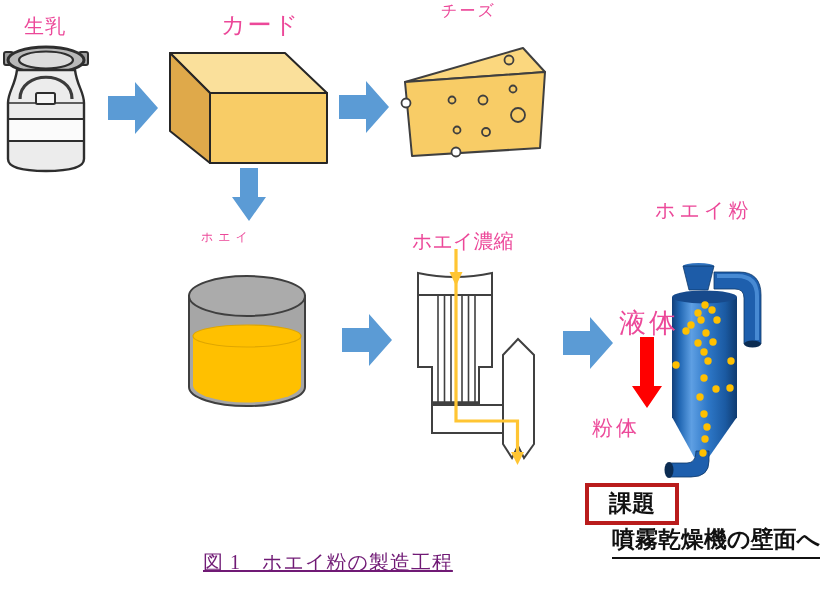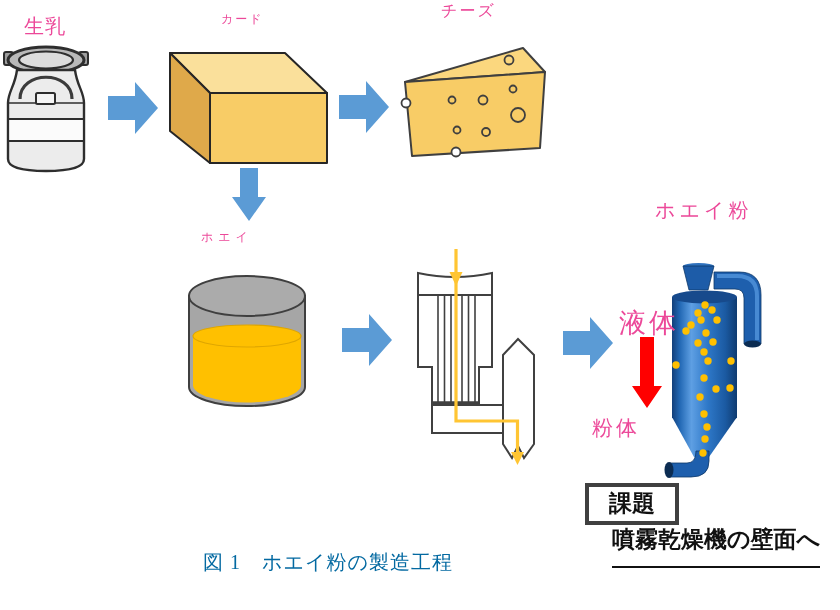--- a/index.html
+++ b/index.html
@@ -1,36 +1,36 @@
 <!DOCTYPE html>
 <html><head>
 <meta charset="utf-8">
 <style>
   html,body{margin:0;padding:0;background:#fff;}
   #stage{position:relative;width:840px;height:610px;background:#fff;overflow:hidden;
          font-family:"Liberation Serif","DejaVu Serif",serif;}
   #diagram-svg{position:absolute;left:0;top:0;}
   .lbl{position:absolute;color:#ec4899;white-space:nowrap;line-height:1.05;}
   .lbl-raw-milk{left:24px;top:16px;font-size:20px;letter-spacing:1px;}
-  .lbl-curd{left:221px;top:13px;font-size:12px;letter-spacing:2px;}
+  .lbl-curd{left:221px;top:13px;font-size:24px;letter-spacing:2px;}
   .lbl-cheese{left:441px;top:3px;font-size:16px;letter-spacing:2px;}
   .lbl-whey{left:201px;top:231px;font-size:12px;letter-spacing:5px;}
   .lbl-whey-conc{left:412px;top:231px;font-size:20px;}
   .lbl-whey-powder{left:655px;top:200px;font-size:20px;letter-spacing:4px;}
   .lbl-dryer{left:622px;top:230px;font-size:21px;}
   .lbl-liquid{left:619px;top:309px;font-size:27px;letter-spacing:3px;}
   .lbl-powder{left:592px;top:417px;font-size:21px;letter-spacing:3px;}
-  .issue-box{position:absolute;left:585px;top:483px;border:4px solid #404040;
+  .issue-box{position:absolute;left:585px;top:483px;border:4px solid #b91c1c;
              padding:1px 20px 2px 20px;font-size:23px;font-weight:bold;color:#111;}
   .issue-line{position:absolute;font-size:23px;font-weight:bold;color:#111;
-              border-bottom:2.5px solid #111;padding-bottom:11px;white-space:nowrap;}
+              border-bottom:2.5px solid #111;padding-bottom:2px;white-space:nowrap;}
   .issue-line1{left:612px;top:524px;}
   .issue-line2{left:612px;top:561px;}
-  .caption{position:absolute;left:203px;top:549px;font-size:20px;color:#0369a1;
-           letter-spacing:1px;white-space:nowrap;}
+  .caption{position:absolute;left:203px;top:549px;font-size:20px;color:#701a75;
+           letter-spacing:1px;white-space:nowrap;text-decoration:underline;}
 </style>
 </head>
 <body>
 
 <div id="stage">
 
   <svg id="diagram-svg" width="840" height="610" viewBox="0 0 840 610">
     <defs>
       <linearGradient id="dryerGrad" x1="0" y1="0" x2="1" y2="0">
         <stop offset="0" stop-color="#123F7A"></stop>
@@ -154,20 +154,21 @@
 
     <g>
       <polygon points="640,337 654,337 654,386 662,386 647,408 632,386 640,386" fill="#FF0000"></polygon>
     </g>
   </svg>
 
   <div class="lbl lbl-raw-milk">生乳</div>
   <div class="lbl lbl-curd">カード</div>
   <div class="lbl lbl-cheese">チーズ</div>
   <div class="lbl lbl-whey">ホエイ</div>
+  <div class="lbl lbl-whey-conc">ホエイ濃縮</div>
   <div class="lbl lbl-whey-powder">ホエイ粉</div>
   <div class="lbl lbl-liquid">液体</div>
   <div class="lbl lbl-powder">粉体</div>
 
   <div class="issue-box">課題</div>
   <div class="issue-line issue-line1">噴霧乾燥機の壁面へ</div>
 
   <div class="caption">図 1　ホエイ粉の製造工程</div>
 </div>
 

